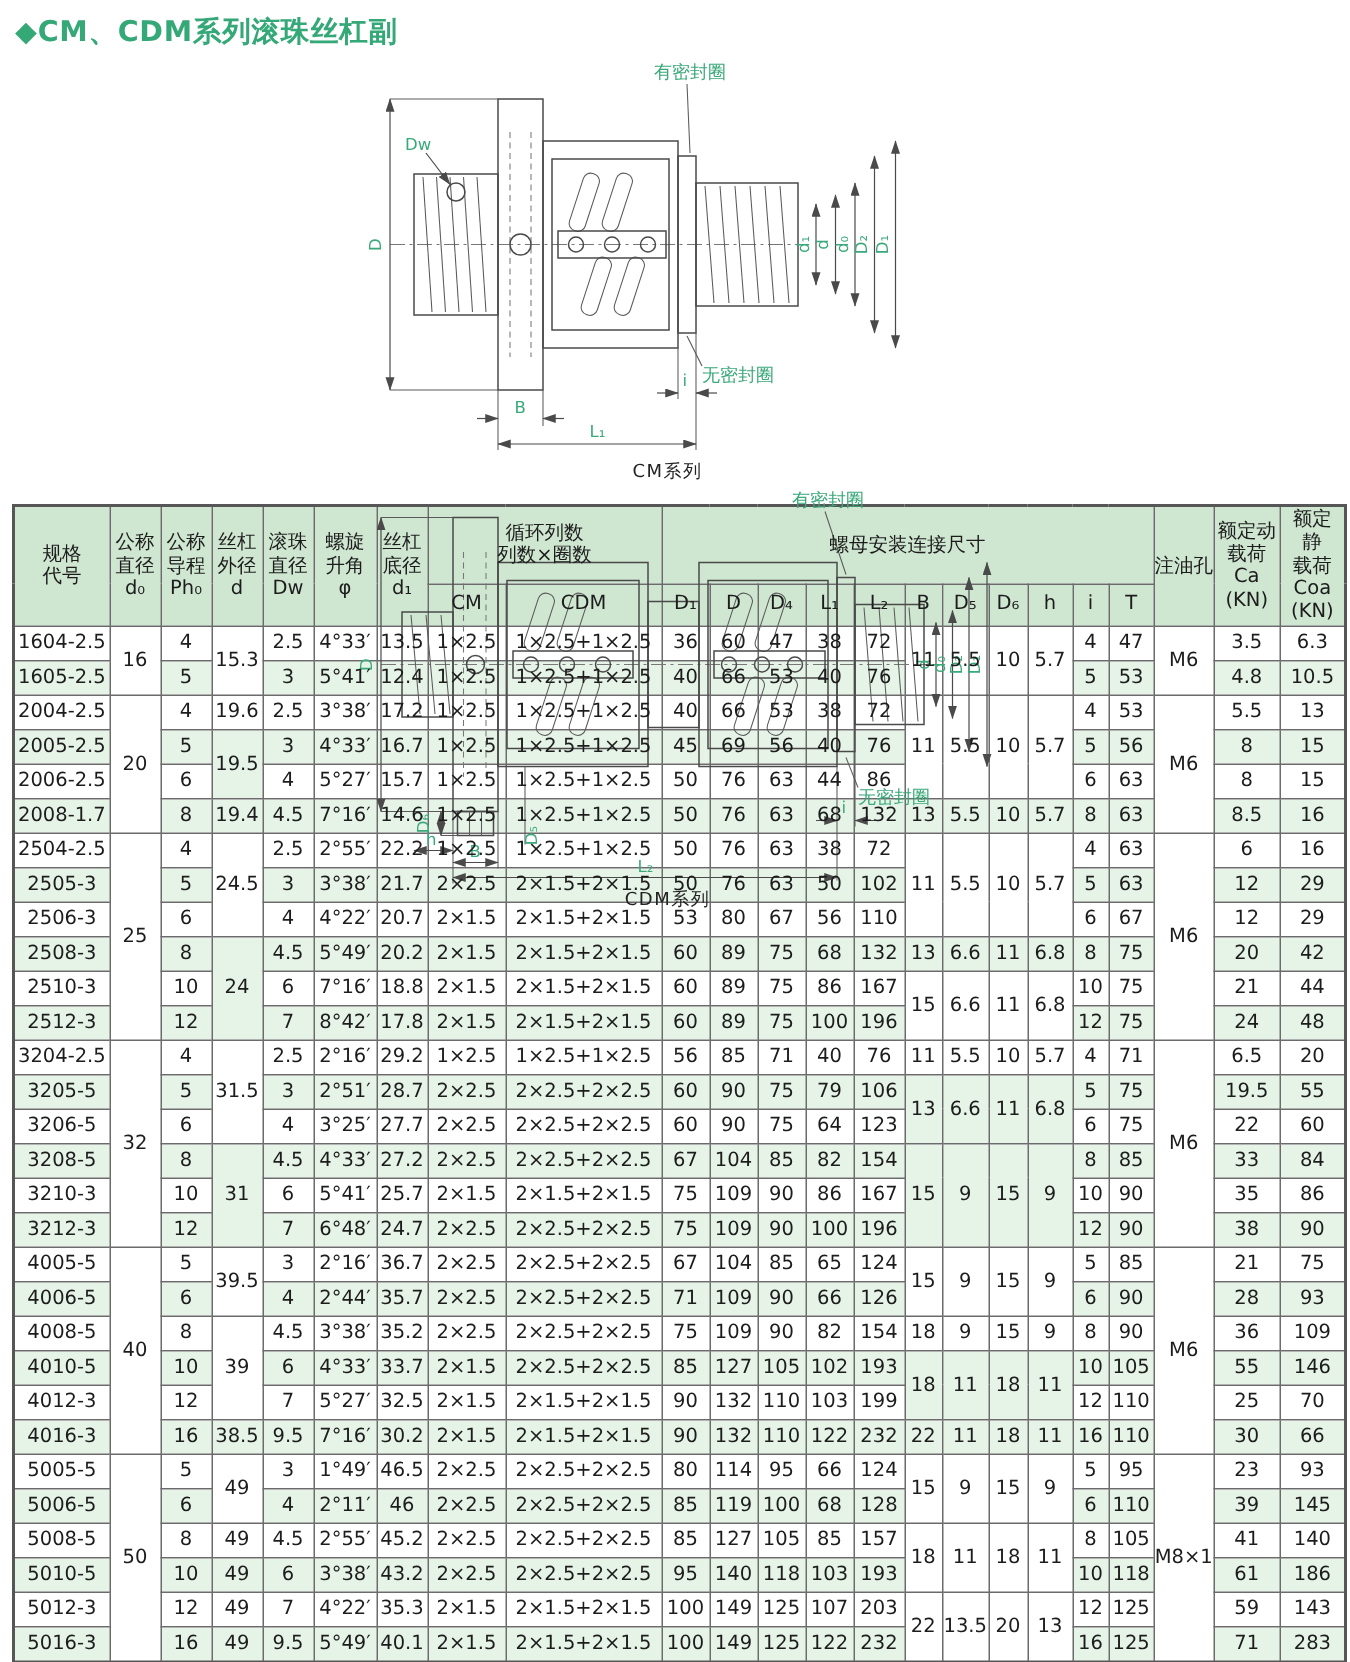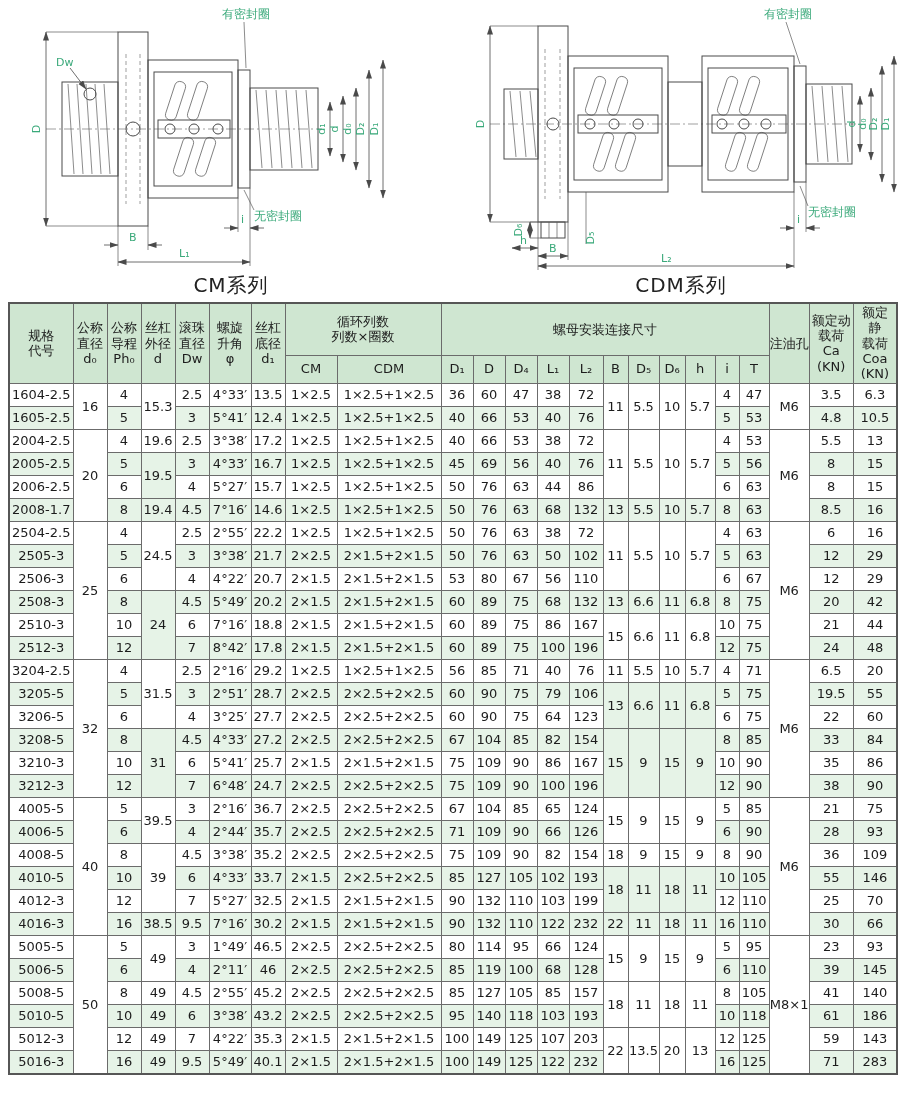--- a/index.html
+++ b/index.html
@@ -1,22 +1,22 @@
 <!DOCTYPE html>
 <html><head>
 <meta charset="utf-8">
 <style>
   html,body{margin:0;padding:0;background:#ffffff;width:900px;
     font-family:"DejaVu Sans","Liberation Sans",sans-serif;color:#1c1c1c;}
   .page{width:900px;height:1108px;position:relative;overflow:hidden;background:#fff;}
   .title{padding:8px 0 0 10px;font-size:19px;font-weight:bold;color:#35a878;letter-spacing:.5px;}
-  .diagrams{display:flex;justify-content:space-between;padding:4px 16px 0 6px;height:296px;}
+  .diagrams{display:flex;justify-content:space-between;padding:4px 16px 0 6px;height:296px;flex-direction:column;}
   .diag{display:flex;flex-direction:column;align-items:center;}
   .diag svg{display:block;}
-  .caption{font-size:20px;color:#222;margin-top:0px;letter-spacing:1px;}
+  .caption{font-size:12px;color:#222;margin-top:0px;letter-spacing:1px;}
   svg .ln{stroke:#4a4a4a;stroke-width:1;fill:none;}
   svg .thin{stroke:#5a5a5a;stroke-width:.7;fill:none;}
   svg .dim{stroke:#4a4a4a;stroke-width:.8;fill:none;}
   svg .dash{stroke:#777;stroke-width:.7;fill:none;stroke-dasharray:10 3 2 3;}
   svg .dash2{stroke:#777;stroke-width:.7;fill:none;stroke-dasharray:4 3;}
   svg text{font-family:"DejaVu Sans","Liberation Sans",sans-serif;}
   svg .glabel{fill:#3aa97a;font-size:12px;}
   svg .gdim{fill:#3aa97a;font-size:11px;}
   table.spec{border-collapse:collapse;table-layout:fixed;margin:2px 0 0 8px;width:888px;
     font-size:13px;border:2px solid #565656;}
@@ -26,20 +26,21 @@
     white-space:pre-line;padding:1px 0;}
   table.spec tbody td{height:22px;line-height:1;}
   table.spec tbody tr:nth-child(odd){background:#ffffff;}
   table.spec tbody tr:nth-child(even){background:#e6f3e7;}
 </style>
 </head>
 <body>
 
 <div class="page">
 
+  <div class="title">◆CM、CDM系列滚珠丝杠副</div>
 
   <div class="diagrams">
 
     <div class="diag">
       <svg width="450" height="268" viewBox="0 0 450 268">
         <defs>
           <marker id="ah1" markerWidth="9" markerHeight="7" refX="8.5" refY="3" orient="auto-start-reverse" markerUnits="userSpaceOnUse">
             <path d="M0,0 L9,3 L0,6 z" fill="#4a4a4a"></path>
           </marker>
         </defs>

